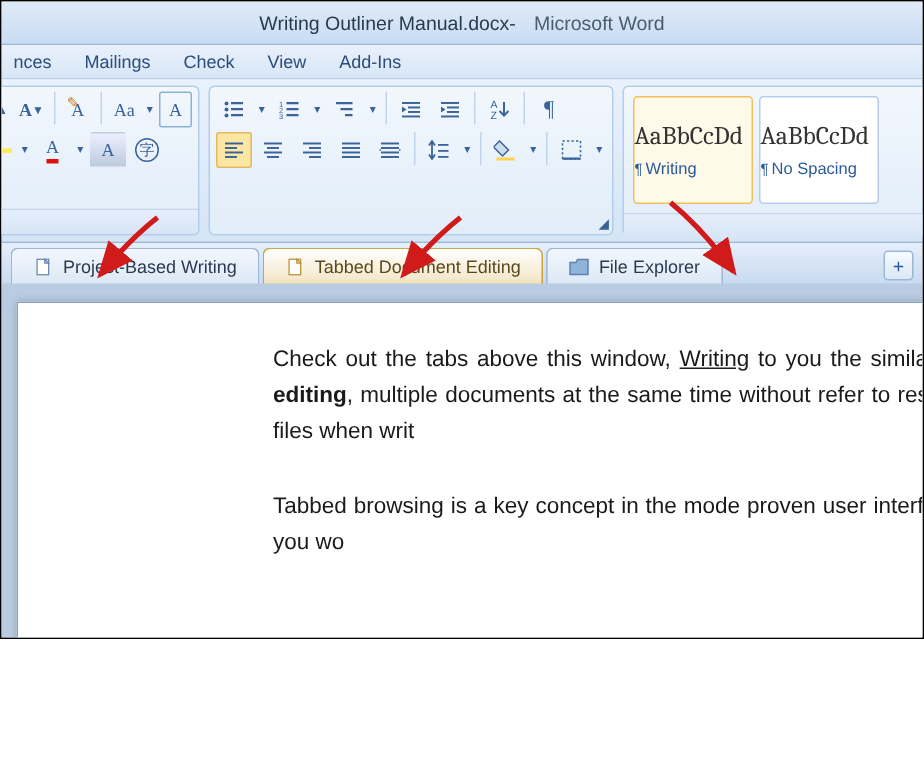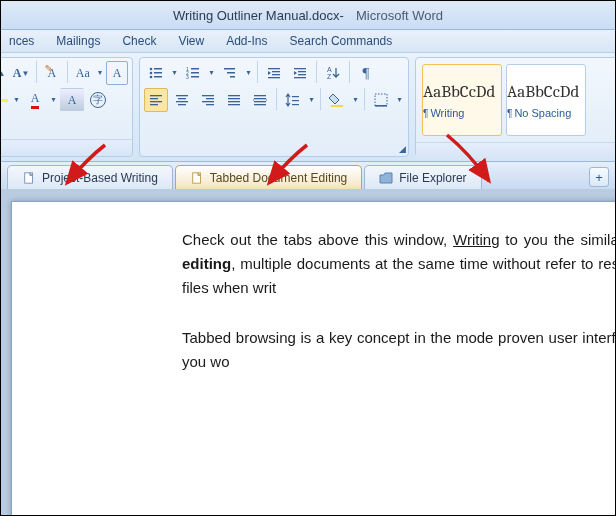--- a/index.html
+++ b/index.html
@@ -1,16 +1,16 @@
 <!DOCTYPE html>
 <html><head>
 <meta charset="utf-8">
 <style>
 html,body{margin:0;padding:0;font-family:"Segoe UI",Tahoma,sans-serif;font-size:12px;color:#222;background:#fff}
-.frame{width:616px;height:516px;position:relative;overflow:hidden;background:#fff;border:1px solid #000;box-sizing:border-box}
+.frame{width:616px;height:426px;position:relative;overflow:hidden;background:#fff;border:1px solid #000;box-sizing:border-box}
 .titlebar{height:28px;background:linear-gradient(#dfeaf7,#c9ddf4);display:flex;align-items:center;justify-content:center;font-size:13px;color:#2a3b50;border-bottom:1px solid #9cb7d7}
 .titlebar .docname{font-weight:400}
 .titlebar .appname{margin-left:12px;color:#4b5b70}
 .menubar{height:22px;background:linear-gradient(#e9f1fb,#d7e6f6);display:flex;align-items:center;padding-left:8px;border-bottom:1px solid #b9cee6;font-size:12px;overflow:hidden;white-space:nowrap}
 .menuitem{margin-right:22px;color:#2a4d7a;cursor:pointer}
 .ribbon{height:108px;background:linear-gradient(#e9f2fc,#d4e5f6);border-bottom:1px solid #9cb7d7;display:flex;position:relative;overflow:hidden}
 .group{border:1px solid #b3cdea;background:linear-gradient(#f2f7fd,#e1edf9);border-radius:4px;margin:4px 3px 4px 3px;position:relative;display:flex;flex-direction:column}
 .group-body{flex:1;display:flex;flex-direction:column;padding:3px 4px 0 4px}
 .group-label{height:16px;font-size:11px;color:#2a5a9a;text-align:center;border-top:1px solid #c5d8ee;background:linear-gradient(#e6eefb,#d6e5f6);border-radius:0 0 4px 4px;line-height:16px}
 .btnrow{display:flex;gap:2px;margin-bottom:3px}
@@ -50,21 +50,20 @@
     <span> - </span>
     <span class="appname">Microsoft Word</span>
   </div>
 
   <div class="menubar">
     <span class="menuitem">nces</span>
     <span class="menuitem">Mailings</span>
     <span class="menuitem">Check</span>
     <span class="menuitem">View</span>
     <span class="menuitem">Add-Ins</span>
-    <span class="menuitem">Search Commands</span>
   </div>
 
   <div class="ribbon">
 
     <div class="group" style="margin-left:-20px;width:150px">
       <div class="group-body">
         <div class="btnrow">
           <div class="rbtn" style="font-family:serif;font-weight:bold">A<sup style="font-size:8px">▲</sup></div>
           <div class="rbtn" style="font-family:serif;font-weight:bold">A<sub style="font-size:8px">▼</sub></div>
           <div class="sep"></div>

